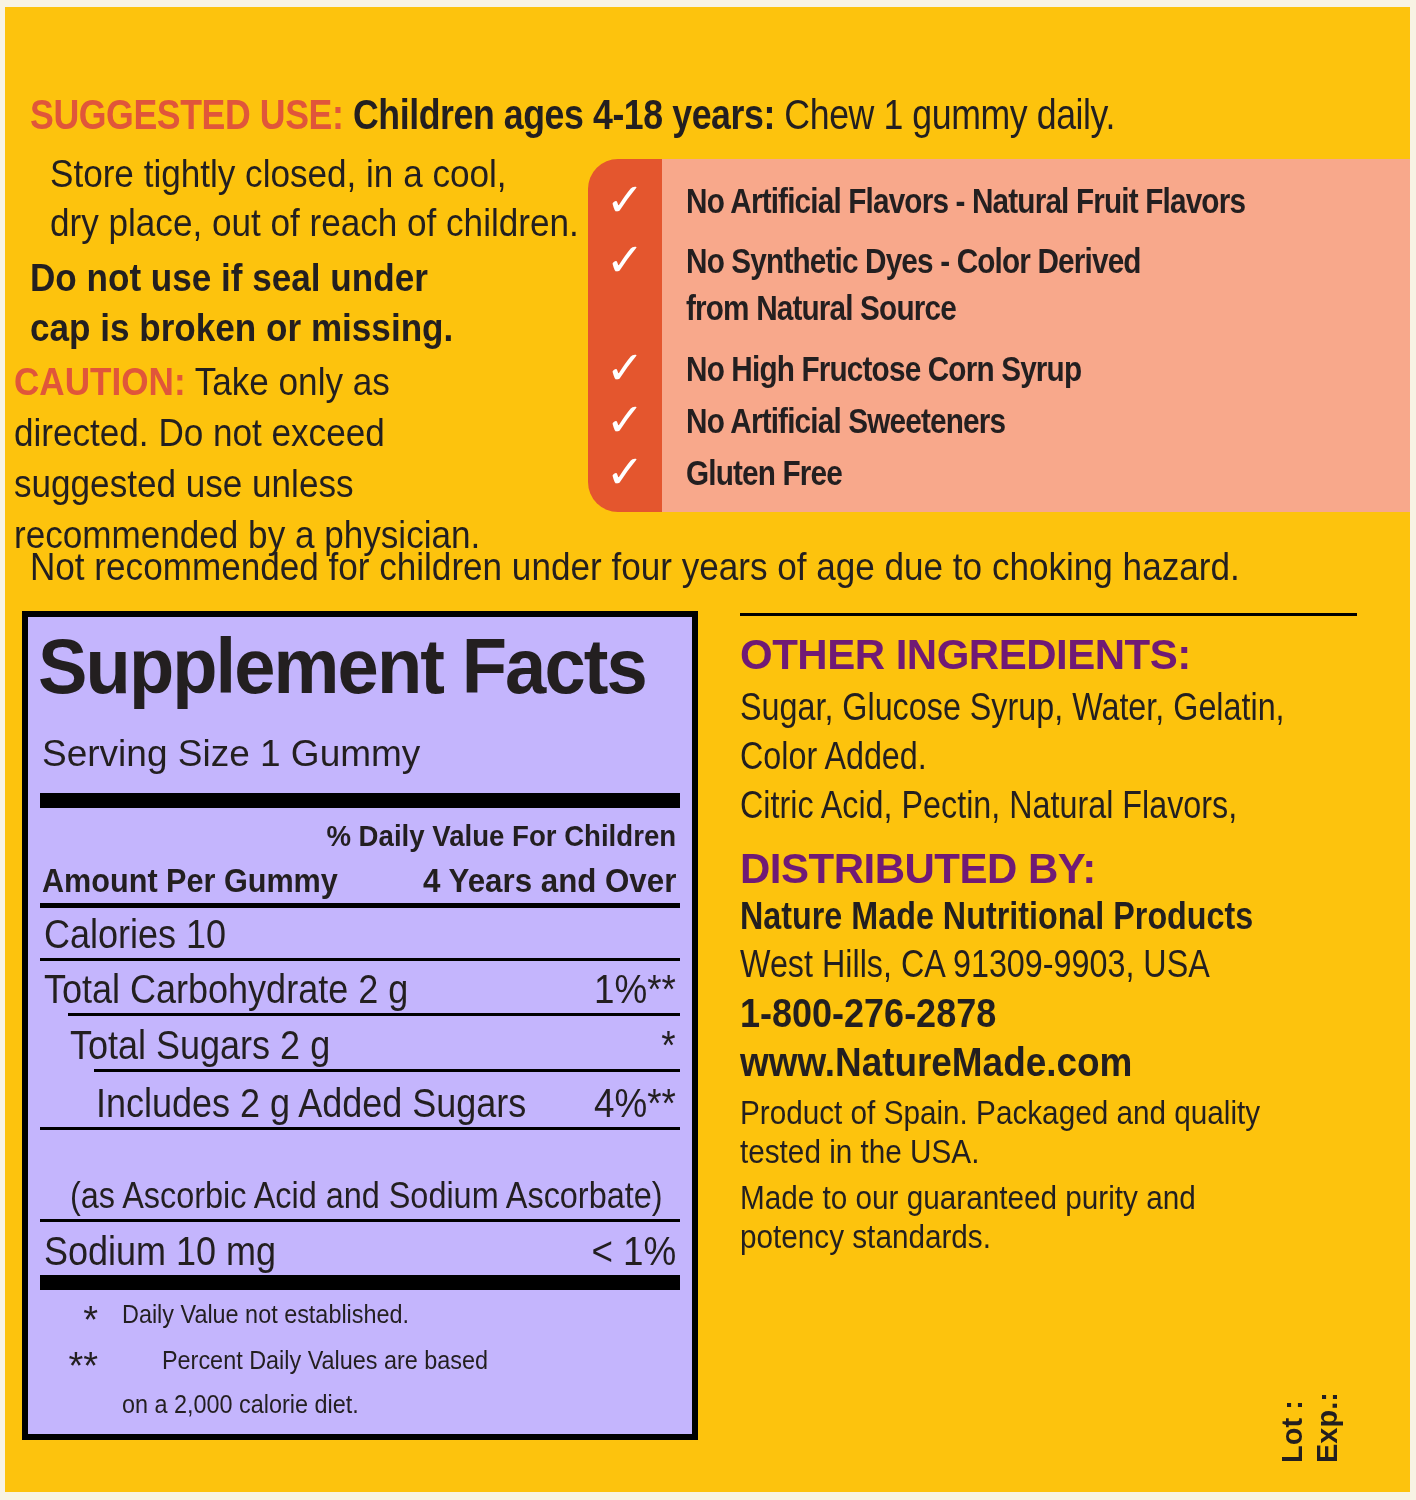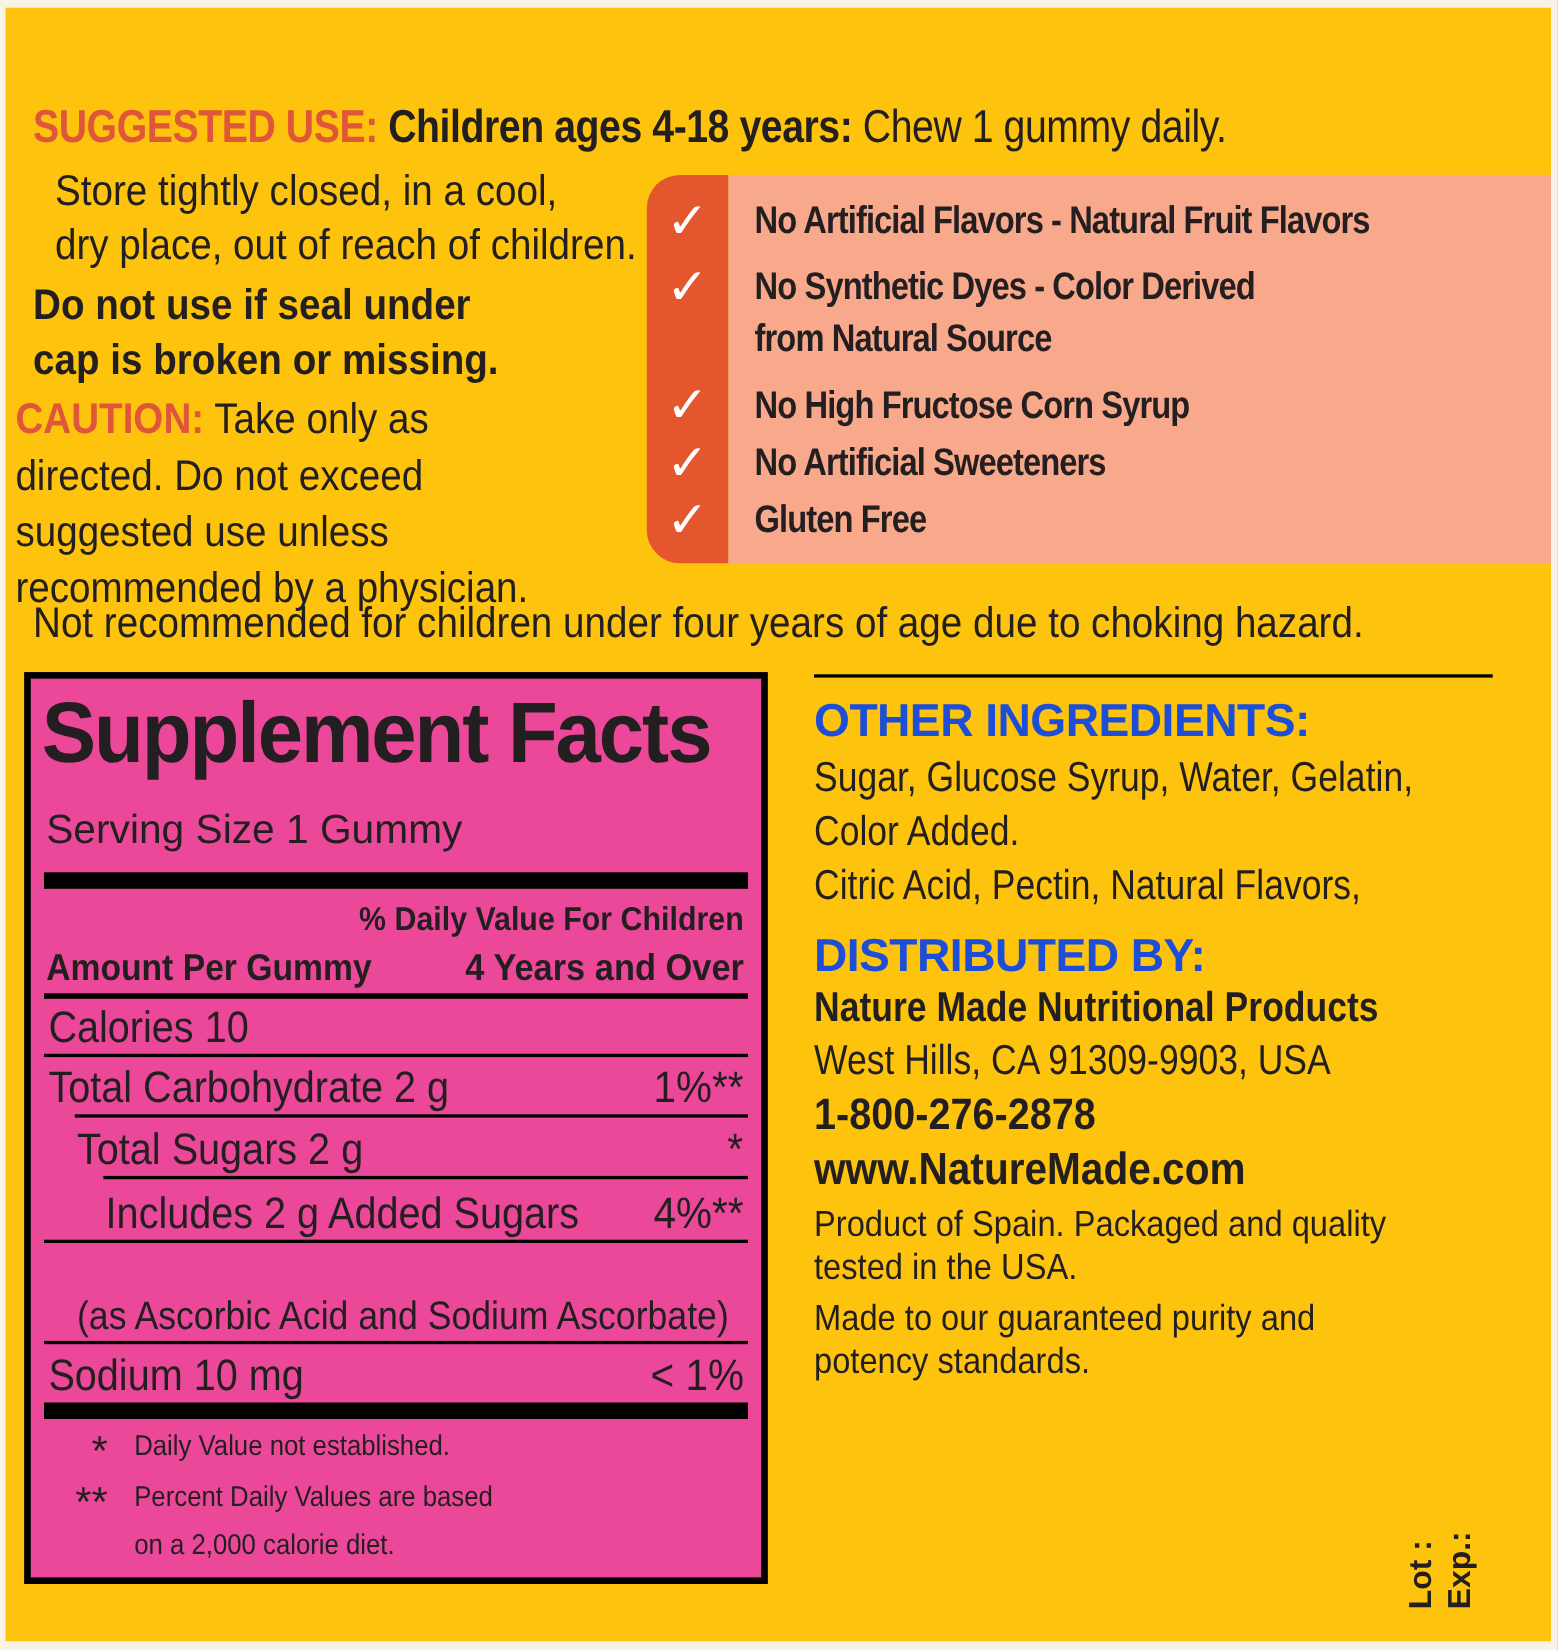--- a/index.html
+++ b/index.html
@@ -37,36 +37,36 @@
   #benefits .strip  { position:absolute; left:0; top:0; bottom:0; width:74px;
                       background:#e4562e; border-radius:30px 0 0 30px; }
   .check-row { position:absolute; left:0; right:0; display:flex; align-items:flex-start; }
   .check-cell { width:74px; flex:0 0 74px; text-align:center; color:#ffffff;
                 font-size:46px; line-height:47px; font-weight:bold;
                 font-family:"DejaVu Sans", sans-serif; }
   .check-text { padding-left:24px; font-size:35px; line-height:47px; font-weight:bold; letter-spacing:-1px; }
 
   
   #sf-panel { position:absolute; left:17px; top:604px; width:676px; height:829px;
-              background:#ec4899; border:6px solid #000; }
+              background:#c4b5fd; border:6px solid #000; }
   #sf-title { left:10px; top:4px; font-size:78px; font-weight:bold; letter-spacing:-2px; }
   #sf-serving { left:14px; top:116px; font-size:37px; }
   .sf-bar  { position:absolute; left:12px; right:12px; height:15px; background:#000; }
   .sf-rule { position:absolute; left:12px; right:12px; height:3px; background:#000; }
   #sf-hdr-r1 { right:16px; top:202px; font-size:30px; font-weight:bold; }
   #sf-hdr-l  { left:14px;  top:244px; font-size:34px; font-weight:bold; }
   #sf-hdr-r2 { right:16px; top:244px; font-size:34px; font-weight:bold; }
   .sf-row { position:absolute; left:16px; right:16px; display:flex;
             justify-content:space-between; font-size:40px; }
   .sf-sub { position:absolute; left:42px; font-size:36px; }
   .fn-mark { position:absolute; left:20px; width:50px; text-align:right; font-size:38px; }
   .fn-text { position:absolute; left:94px; font-size:26px; }
 
   
-  .rc-head { font-size:42px; font-weight:bold; color:#1d4ed8; letter-spacing:-0.5px; }
+  .rc-head { font-size:42px; font-weight:bold; color:#701a75; letter-spacing:-0.5px; }
   #rc-rule { position:absolute; left:735px; top:606px; width:617px; height:3px; background:#000; }
   #oi-head { left:735px; top:624px; }
   #oi-body { left:735px; top:676px; font-size:38px; line-height:49px; }
   #db-head { left:735px; top:838px; }
   #db-company { left:735px; top:888px; font-size:38px; font-weight:bold; }
   #db-address { left:735px; top:936px; font-size:38px; }
   #db-phone   { left:735px; top:984px; font-size:40px; font-weight:bold; }
   #db-web     { left:735px; top:1032px; font-size:41px; font-weight:bold; }
   #origin-note { left:735px; top:1086px; font-size:33px; line-height:39px; }
   #purity-note { left:735px; top:1171px; font-size:33px; line-height:39px; }
@@ -177,21 +177,21 @@
       <span class="sx90">Sodium 10 mg</span>
       <span class="sxr">&lt; 1%</span>
     </div>
 
     <div class="sf-bar" style="top:658px;"></div>
 
     <div class="fn-mark" style="top:682px;">*</div>
     <div class="fn-text" style="top:682px;"><span class="sx90">Daily Value not established.</span></div>
 
     <div class="fn-mark" style="top:728px;">**</div>
-    <div class="fn-text" style="top:728px;"><span class="sx90">Percent Daily Values are based</span></div>
+    <div class="fn-text" style="top:728px;margin-left:40px;"><span class="sx90">Percent Daily Values are based</span></div>
     <div class="fn-text" style="top:772px;"><span class="sx90">on a 2,000 calorie diet.</span></div>
   </div>
 
   <div id="rc-rule"></div>
 
   <div class="t rc-head" id="oi-head">OTHER INGREDIENTS:</div>
   <div class="t" id="oi-body">
     <div><span class="sx85">Sugar, Glucose Syrup, Water, Gelatin,</span></div>
     <div><span class="sx85">Color Added.</span></div>
     <div><span class="sx85">Citric Acid, Pectin, Natural Flavors,</span></div>

